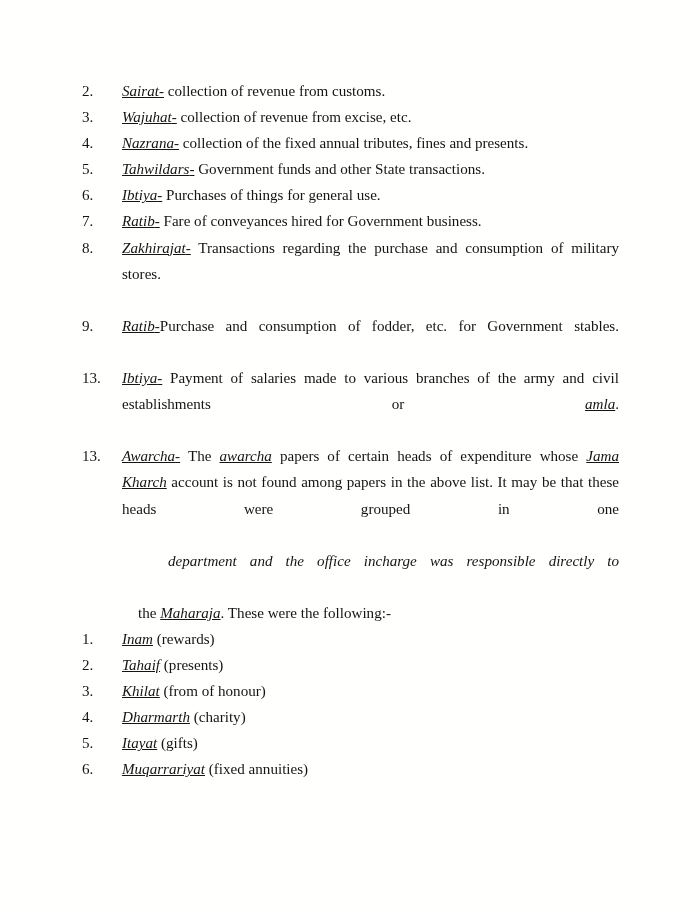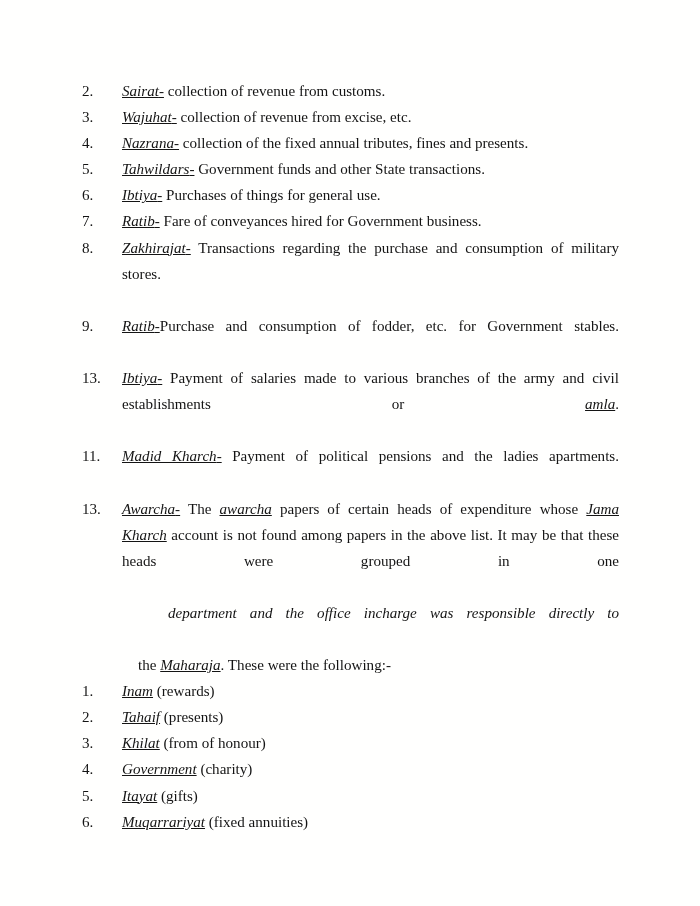--- a/index.html
+++ b/index.html
@@ -121,24 +121,20 @@
           <span class="body-text"><span class="it">Zakhirajat</span><span class="it">-</span><span class="ro"> Transactions regarding the purchase and consumption of military stores.</span></span>
         </div>
         <div class="item justify">
           <span class="num">9.</span>
           <span class="body-text"><span class="it">Ratib</span><span class="it">-</span><span class="ro">Purchase and consumption of fodder, etc. for Government stables.</span></span>
         </div>
         <div class="item justify">
           <span class="num">13.</span>
           <span class="body-text"><span class="it">Ibtiya</span><span class="it">-</span><span class="ro"> Payment of salaries made to various branches of the army and civil establishments or </span><span class="it">amla</span><span class="ro">.</span></span>
         </div>
-        <div class="item justify">
-          <span class="num">11.</span>
-          <span class="body-text"><span class="it">Madid Kharch</span><span class="it">-</span><span class="ro"> Payment of political pensions and the ladies apartments.</span></span>
-        </div>
       </div>
 
     <div class="item justify">
       <span class="num">13.</span>
       <span class="body-text"><span class="it">Awarcha</span><span class="it">-</span><span class="ro"> The </span><span class="it">awarcha</span><span class="ro"> papers of certain heads of expenditure whose </span><span class="it">Jama Kharch</span><span class="ro"> account is not found among papers in the above list. It may be that these heads were grouped in one</span></span>
       <span class="odd-indent">department and the office incharge was responsible directly to</span>
       <span class="tail-line"><span class="ro">the </span><span class="it">Maharaja</span><span class="ro">. These were the following:-</span></span>
     </div>
 
     <div class="gap-list" id="sub-list">
@@ -149,21 +145,21 @@
         <div class="item plain">
           <span class="num">2.</span>
           <span class="body-text"><span class="it">Tahaif</span><span class="ro"> (presents)</span></span>
         </div>
         <div class="item plain">
           <span class="num">3.</span>
           <span class="body-text"><span class="it">Khilat</span><span class="ro"> (from of honour)</span></span>
         </div>
         <div class="item plain">
           <span class="num">4.</span>
-          <span class="body-text"><span class="it">Government</span><span class="ro"> (charity)</span></span>
+          <span class="body-text"><span class="it">Dharmarth</span><span class="ro"> (charity)</span></span>
         </div>
         <div class="item plain">
           <span class="num">5.</span>
           <span class="body-text"><span class="it">Itayat</span><span class="ro"> (gifts)</span></span>
         </div>
         <div class="item plain">
           <span class="num">6.</span>
           <span class="body-text"><span class="it">Muqarrariyat</span><span class="ro"> (fixed annuities)</span></span>
         </div>
       </div>

